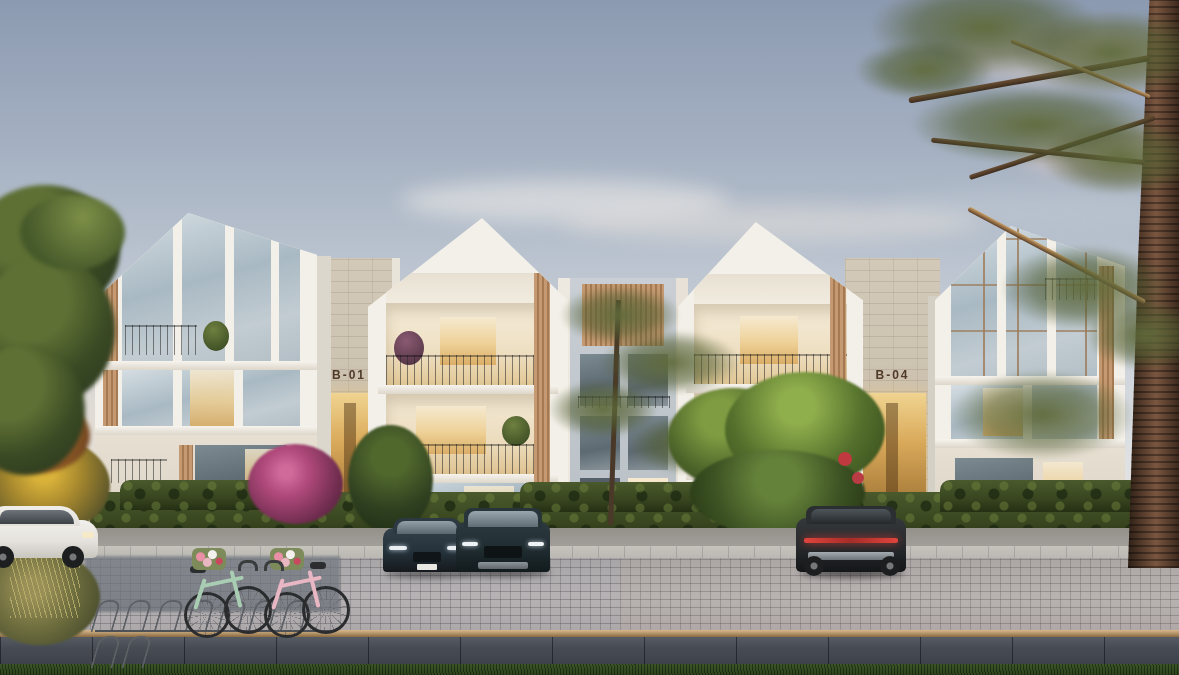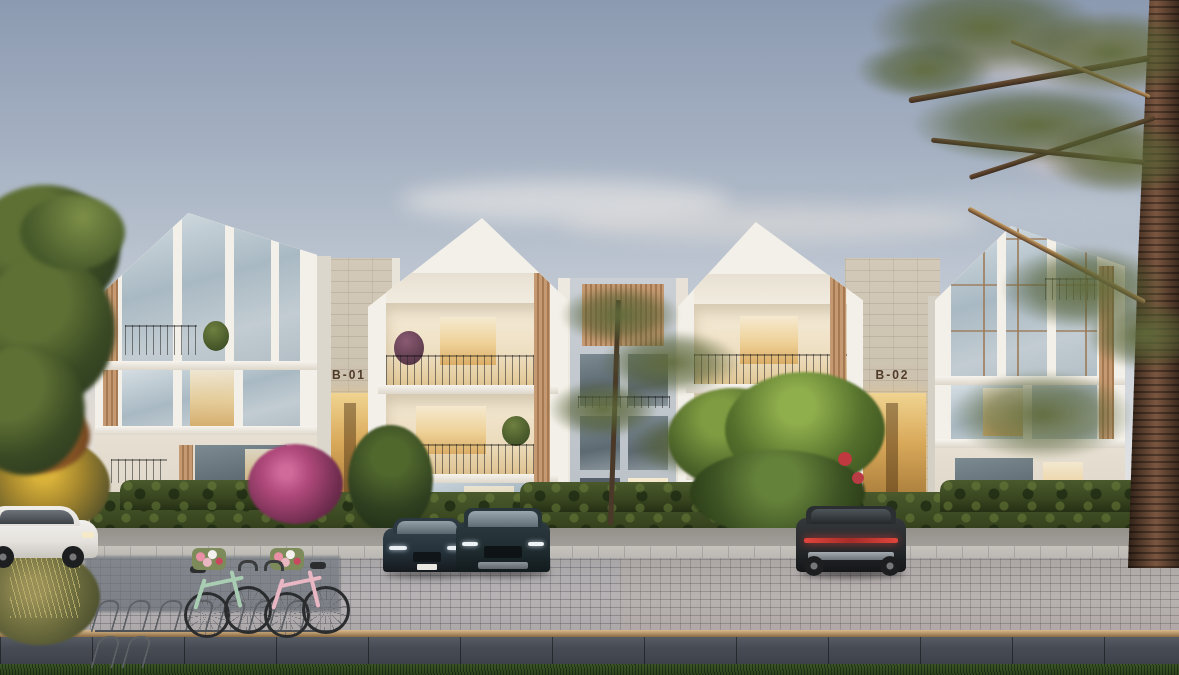--- a/index.html
+++ b/index.html
@@ -86,21 +86,21 @@
 
   <div class="abs stone" style="left:300px;top:258px;width:98px;height:277px;">
     <div class="abs sign" style="left:0;top:110px;width:98px;text-align:center;">B-01</div>
     <div class="abs entry" style="left:14px;top:135px;width:72px;height:142px;">
       <div class="abs" style="left:30px;top:10px;width:12px;height:132px;background:rgba(70,45,15,.45);"></div>
     </div>
     <div class="abs" style="left:92px;top:0;width:8px;height:277px;background:#e9e4da;"></div>
   </div>
 
   <div class="abs stone" style="left:845px;top:258px;width:95px;height:277px;">
-    <div class="abs sign" style="left:0;top:110px;width:95px;text-align:center;">B-02</div>
+    <div class="abs sign" style="left:0;top:110px;width:95px;text-align:center;">B-04</div>
     <div class="abs entry" style="left:13px;top:135px;width:68px;height:142px;">
       <div class="abs" style="left:28px;top:10px;width:12px;height:132px;background:rgba(70,45,15,.45);"></div>
     </div>
   </div>
 
   <div class="abs" style="left:558px;top:278px;width:130px;height:257px;background:linear-gradient(180deg,#c9cfd4,#b8bfc5);">
     <div class="abs wood" style="left:24px;top:6px;width:82px;height:62px;"></div>
     <div class="abs glass-dark" style="left:22px;top:76px;width:40px;height:52px;"></div>
     <div class="abs glass-dark" style="left:70px;top:76px;width:40px;height:52px;"></div>
     <div class="abs glass-dark" style="left:22px;top:138px;width:40px;height:54px;"></div>

